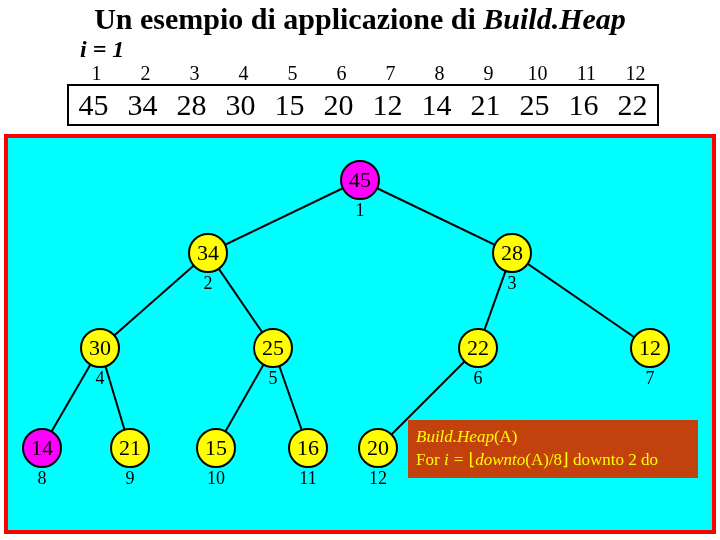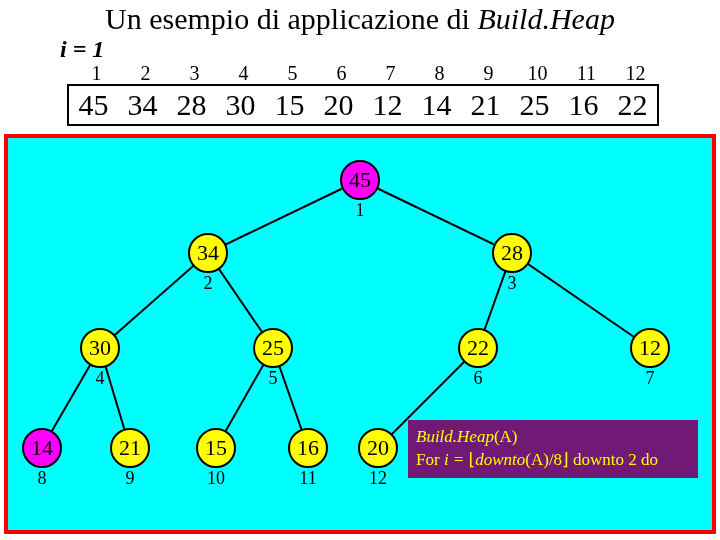--- a/index.html
+++ b/index.html
@@ -13,26 +13,27 @@
     background: #fff;
   }
   .title {
     position: absolute;
     top: 2px;
     left: 0;
     width: 720px;
     text-align: center;
     font-size: 30px;
     color: #000;
+    font-weight: bold;
   }
   .title .ital { font-style: italic; color: #000; }
   .i-label {
     position: absolute;
     top: 36px;
-    left: 60px;
+    left: 80px;
     font-style: italic;
     font-weight: bold;
     font-size: 24px;
     color: #000;
   }
   .array-indices {
     position: absolute;
     top: 62px;
     left: 72px;
     display: flex;
@@ -89,21 +90,21 @@
   .node.magenta { background: #f0f; }
   .nlabel {
     position: absolute;
     font-size: 18px;
     color: #000;
     text-align: center;
     width: 40px;
   }
   .codebox {
     position: absolute;
-    background: #701a75;
+    background: #c2410c;
     color: #ff0;
     font-family: "Times New Roman", serif;
     font-size: 17px;
     padding: 6px 8px;
     line-height: 1.35;
   }
   .codebox .it { font-style: italic; }
   .codebox .floor { font-style: normal; }
 </style>
 </head>

